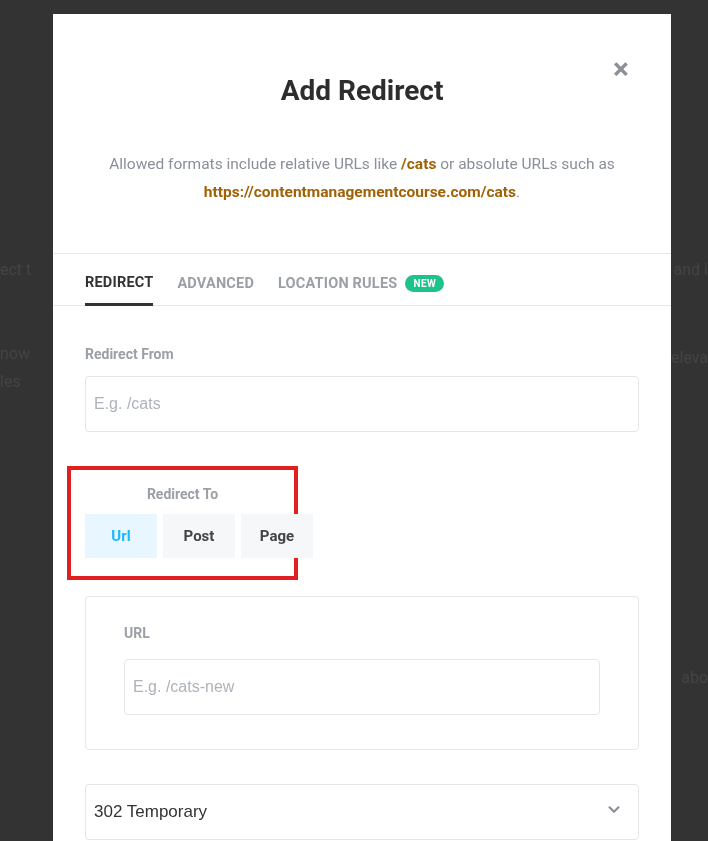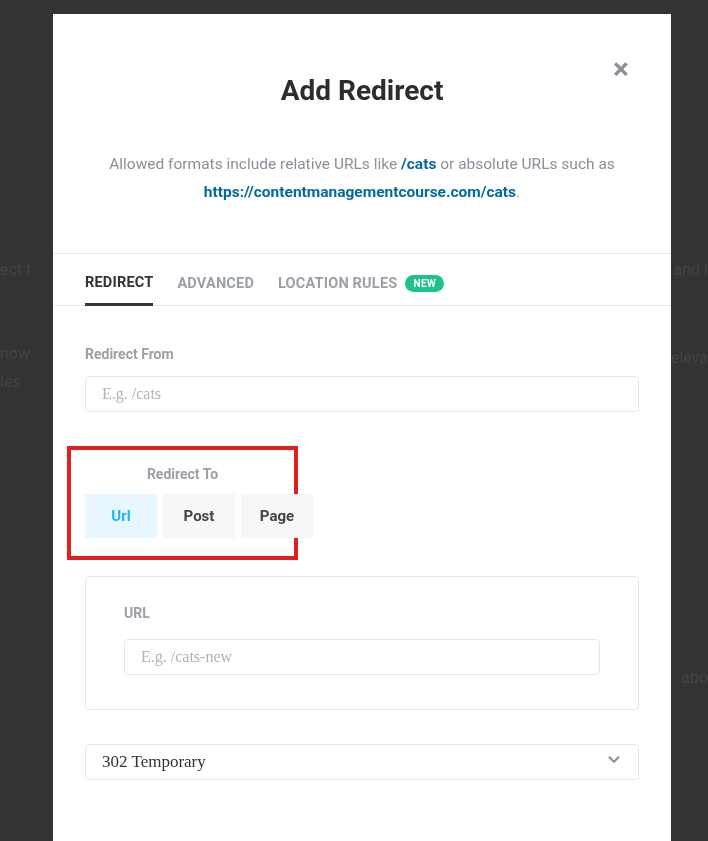--- a/index.html
+++ b/index.html
@@ -50,21 +50,21 @@
     color: #2d2d2d;
     margin-bottom: 44px;
   }
   .modal-subtitle {
     font-size: 15.5px;
     line-height: 1.8;
     color: #8a8f98;
     max-width: 520px;
     margin: 0 auto;
   }
-  .modal-subtitle .strong { font-weight: 700; color: #0369a1; }
+  .modal-subtitle .strong { font-weight: 700; color: #a16207; }
   .tabs {
     display: flex;
     gap: 24px;
     padding: 20px 32px 0 32px;
     border-bottom: 1px solid #e8e8e8;
   }
   .tab {
     font-size: 14.5px;
     font-weight: 700;
     letter-spacing: 0.2px;
@@ -96,29 +96,29 @@
     gap: 34px;
   }
   .field-label {
     font-size: 14px;
     font-weight: 700;
     color: #9aa0a6;
     margin-bottom: 14px;
   }
   .text-input, .select {
     width: 100%;
-    height: 36px;
+    height: 56px;
     border: 1px solid #e6e6e6;
     border-radius: 4px;
-    padding: 0 16px;
+    padding: 0 8px;
     font-size: 16px;
     color: #333;
     background: #fff;
     outline: none;
-    font-family: Liberation Serif, serif;
+    font-family: Liberation Sans, sans-serif;
   }
   .text-input::placeholder { color: #adb3ba; }
   .highlight-box {
     border: 4px solid #e02020;
     padding: 16px 14px 18px 14px;
     margin-left: -18px;
     width: 231px;
     text-align: center;
   }
   .seg-group { display: flex; gap: 0; }

